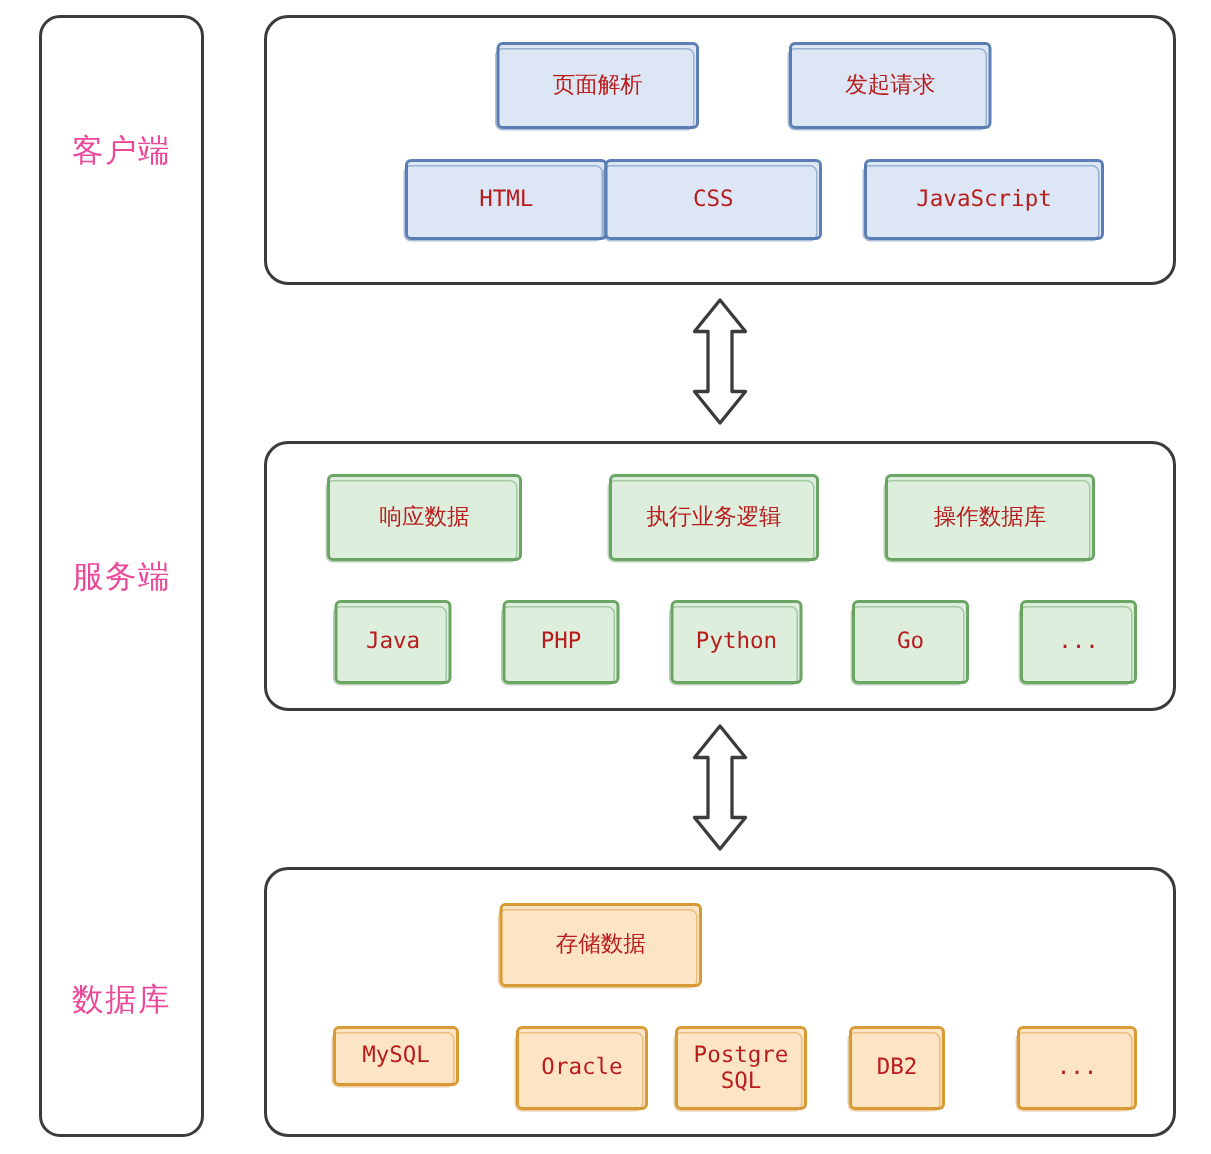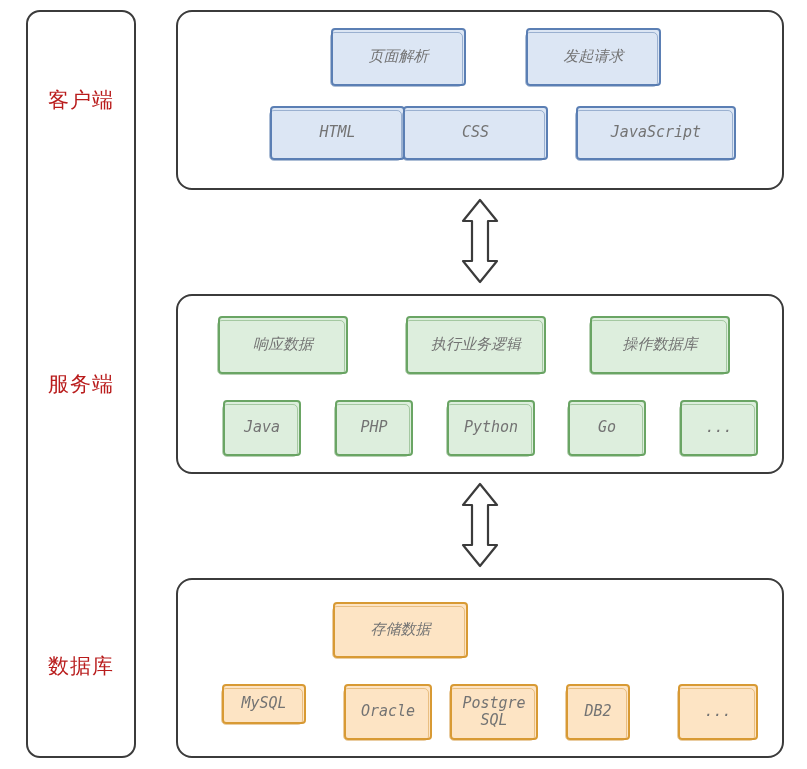--- a/index.html
+++ b/index.html
@@ -38,21 +38,21 @@
     border: 2.2px solid #3b3b3b;
     border-radius: 14px;
     background: #fff;
   }
   .side-label {
     position: absolute;
     left: 26px;
     width: 110px;
     text-align: center;
     font-size: 21px;
-    color: #b91c1c;
+    color: #ec4899;
     letter-spacing: 1px;
     font-family: "DejaVu Sans", sans-serif;
   }
   #side-label-0 { top: 86px; }
   #side-label-1 { top: 370px; }
   #side-label-2 { top: 652px; }
 
   
   .tier {
     border: 2.2px solid #3b3b3b;
@@ -90,21 +90,21 @@
     left: -3px; top: 2px; right: 1px; bottom: -3px;
     border: 1.2px solid currentColor;
     border-radius: 5px;
     opacity: .45;
     pointer-events: none;
   }
 
   .blue  { background: #dce6f4; border-color: #5b7fb4; color: #4a6fa5; }
   .green { background: #ddeedd; border-color: #6aa564; color: #5f9a59; }
   .orange{ background: #fde4c4; border-color: #d89a34; color: #d09030; }
-  .blue  span, .green span, .orange span { color: #737373; font-style: italic; }
+  .blue  span, .green span, .orange span { color: #b91c1c; }
 
   
   .arrow {
     position: absolute;
     width: 42px;
     height: 86px;
   }
   #arrow-1 { left: 459px; top: 198px; }
   #arrow-2 { left: 459px; top: 482px; }
 </style>

